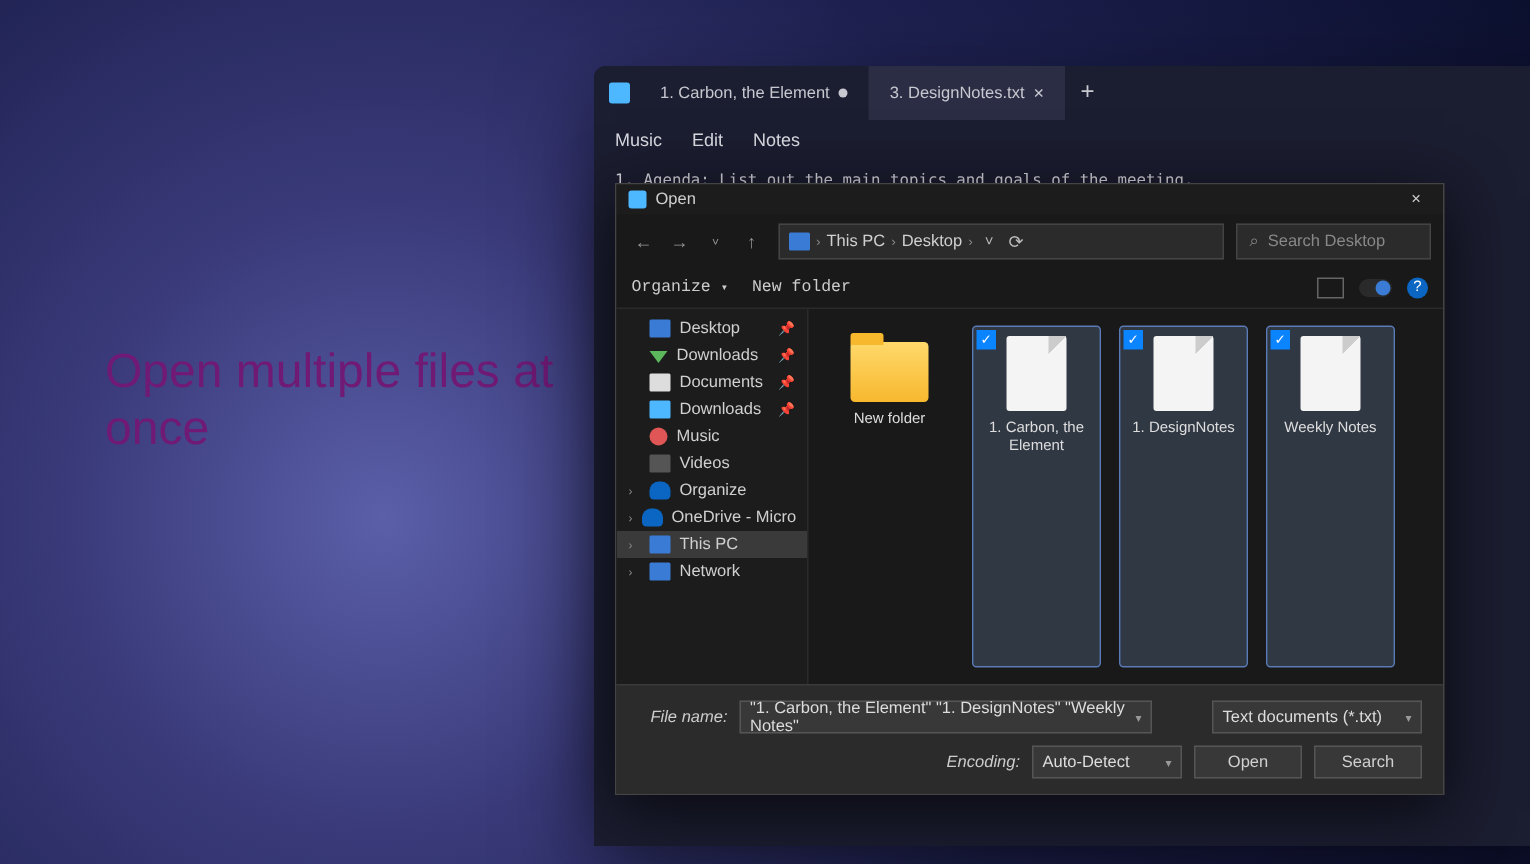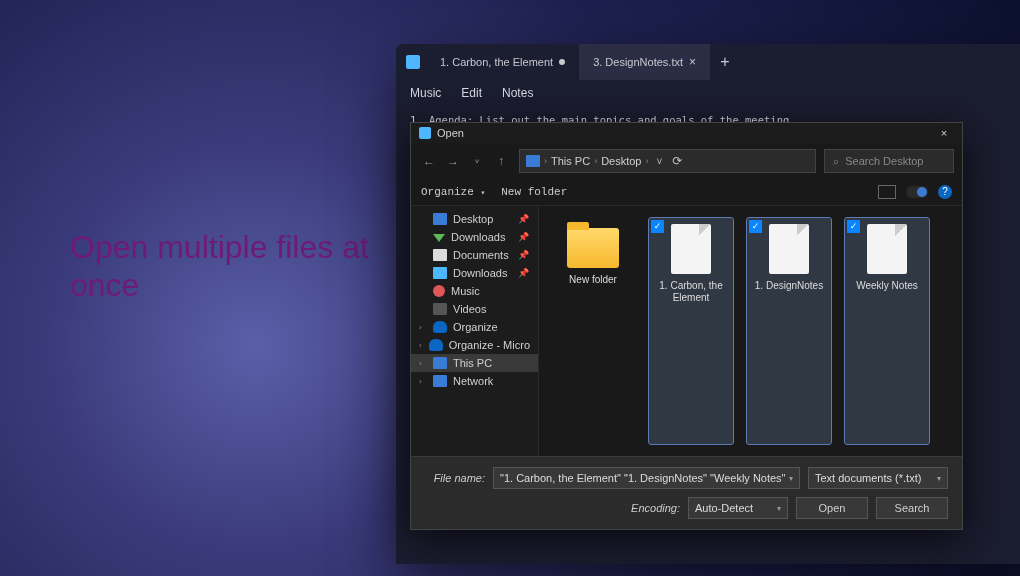--- a/index.html
+++ b/index.html
@@ -154,21 +154,21 @@
   }
   .footer-row { display: flex; align-items: center; gap: 8px; margin-bottom: 8px; }
   .footer-row:last-child { margin-bottom: 0; justify-content: flex-end; }
   .footer-label { width: 60px; text-align: right; color: #ccc; font-style: italic; }
   .combo {
     background: #383838; border: 1px solid #555; height: 22px; padding: 0 6px;
     display: flex; align-items: center; justify-content: space-between; font-size: 11px; color: #ddd;
   }
   .combo .caret { font-size: 8px; color: #999; }
   .fname-combo { flex: 1; }
-  .type-combo { width: 140px; }
+  .type-combo { width: 140px; margin-left: 32px; }
   .enc-combo { width: 100px; }
   .btn {
     width: 72px; height: 22px; background: #383838; border: 1px solid #555;
     display: flex; align-items: center; justify-content: center; cursor: pointer;
   }
 </style>
 </head>
 <body>
 
 <div class="hero-text">Open multiple files at once</div>
@@ -295,21 +295,21 @@
           <span>Videos</span>
         </div>
         <div class="tree-item">
           <span class="exp">›</span>
           <span class="ti-icon ico-cloud"></span>
           <span>Organize</span>
         </div>
         <div class="tree-item">
           <span class="exp">›</span>
           <span class="ti-icon ico-cloud"></span>
-          <span>Organize - Micro</span>
+          <span>OneDrive - Micro</span>
         </div>
         <div class="tree-item selected">
           <span class="exp">›</span>
           <span class="ti-icon ico-pc"></span>
           <span>This PC</span>
         </div>
         <div class="tree-item">
           <span class="exp">›</span>
           <span class="ti-icon ico-net"></span>
           <span>Network</span>

